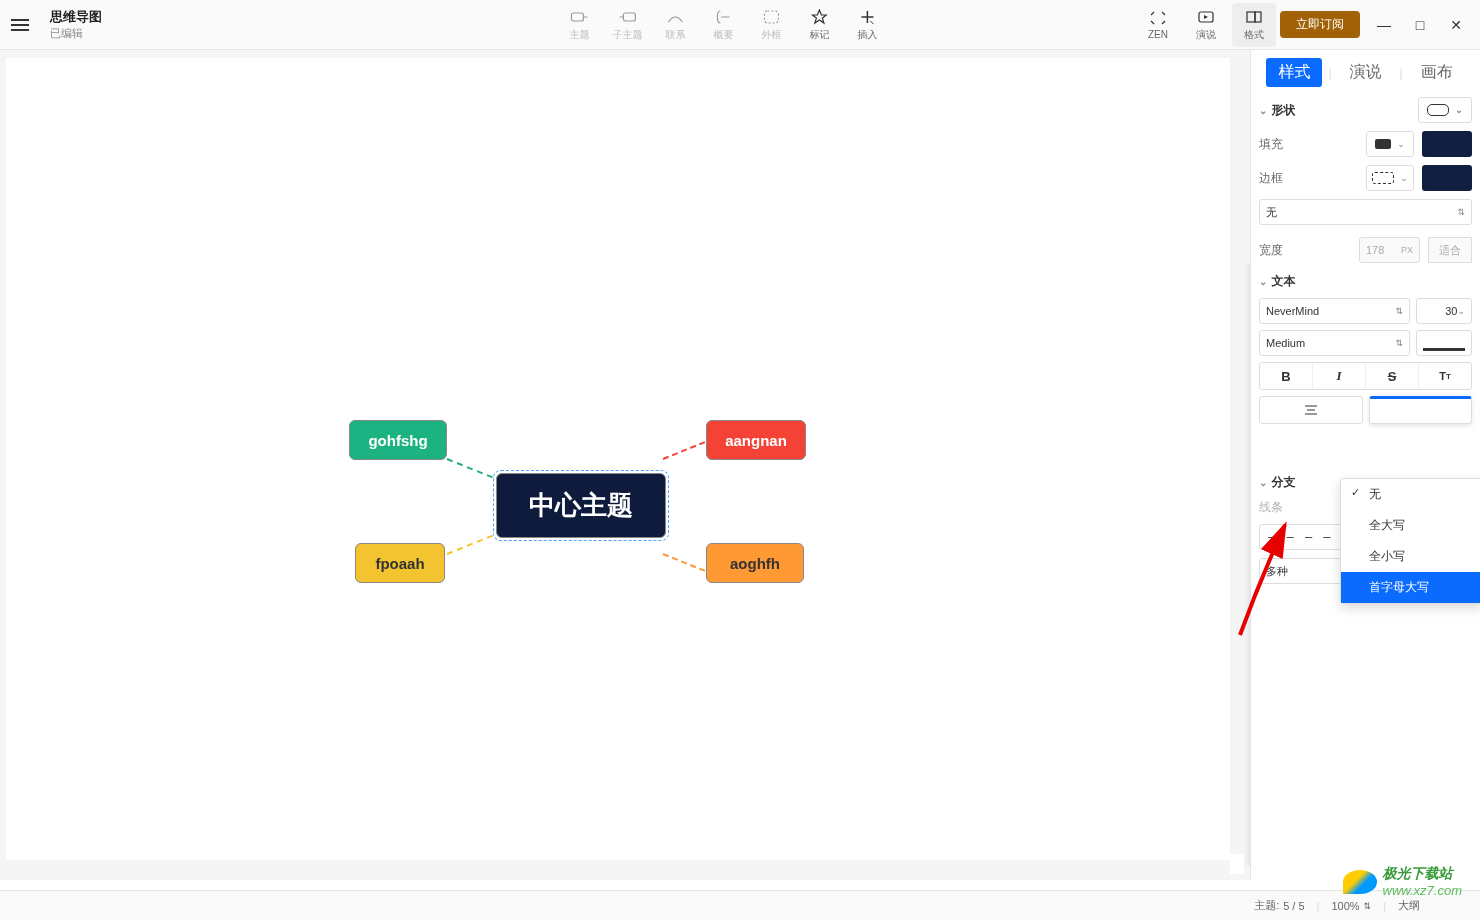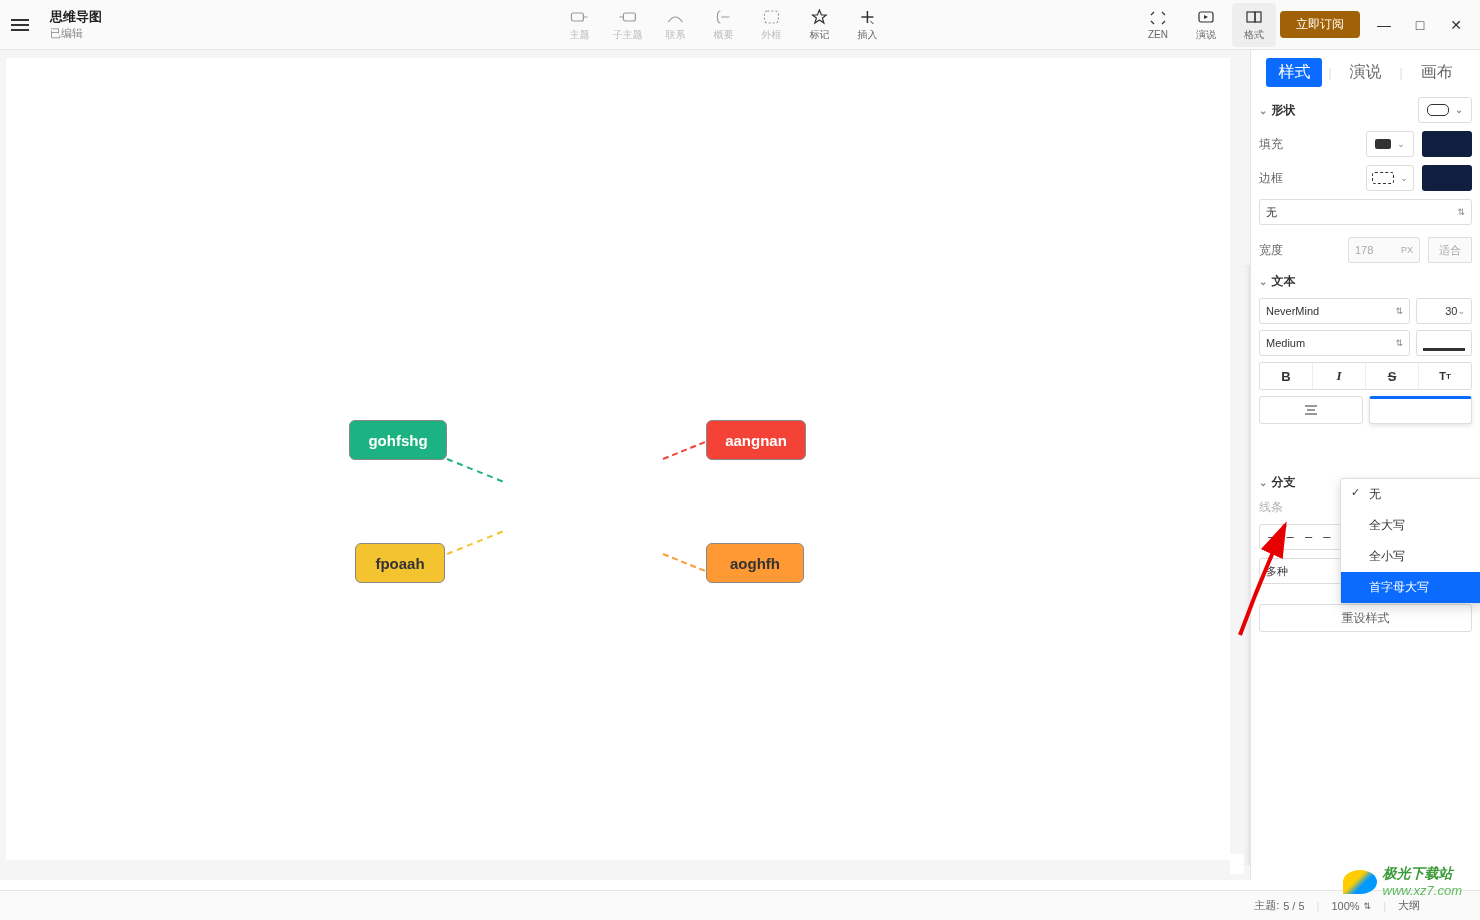--- a/index.html
+++ b/index.html
@@ -229,20 +229,21 @@
 </div>
 
 <div class="main">
   <div class="canvas-area">
     <div class="canvas-inner">
       <div class="connector conn-green"></div>
       <div class="connector conn-yellow"></div>
       <div class="connector conn-red"></div>
       <div class="connector conn-orange"></div>
 
+      <div class="node center-node">中心主题</div>
       <div class="node node-green">gohfshg</div>
       <div class="node node-yellow">fpoaah</div>
       <div class="node node-red">aangnan</div>
       <div class="node node-orange">aoghfh</div>
     </div>
     <div class="scrollbar-v"></div>
     <div class="scrollbar-h"></div>
   </div>
 
   <div class="right-panel">
@@ -284,21 +285,21 @@
     </div>
 
     <div class="dropdown-btn" style="width:100%">
       <span>无</span>
       <span style="font-size:9px;color:#888">⇅</span>
     </div>
 
     <div class="row" style="margin-top:12px">
       <span class="row-label">宽度</span>
       <div style="flex:1"></div>
-      <div class="input-box" style="width:72px">
+      <div class="input-box" style="width:61px">
         <span>178</span>
         <span style="font-size:9px">PX</span>
       </div>
       <div class="fit-btn">适合</div>
     </div>
 
     <div class="section-title">
       <span class="chevron">⌄</span>
       <span>文本</span>
     </div>
@@ -364,21 +365,20 @@
     </div>
 
     <div class="row" style="margin-top:8px">
       <div class="dropdown-btn" style="flex:1">
         <span>多种</span>
         <span style="font-size:9px;color:#888">⇅</span>
       </div>
       <div class="color-swatch"></div>
     </div>
 
-    <button class="reset-btn">重设样式</button>
   </div>
 </div>
 
 <div class="panel-shadow"></div>
 
 <svg class="arrow-annotation" width="80" height="120">
   <defs>
       <marker id="ah" markerWidth="10" markerHeight="10" refX="8" refY="3" orient="auto">
         <path d="M0,0 L0,6 L9,3 Z" fill="#e60000"></path>
       </marker>

